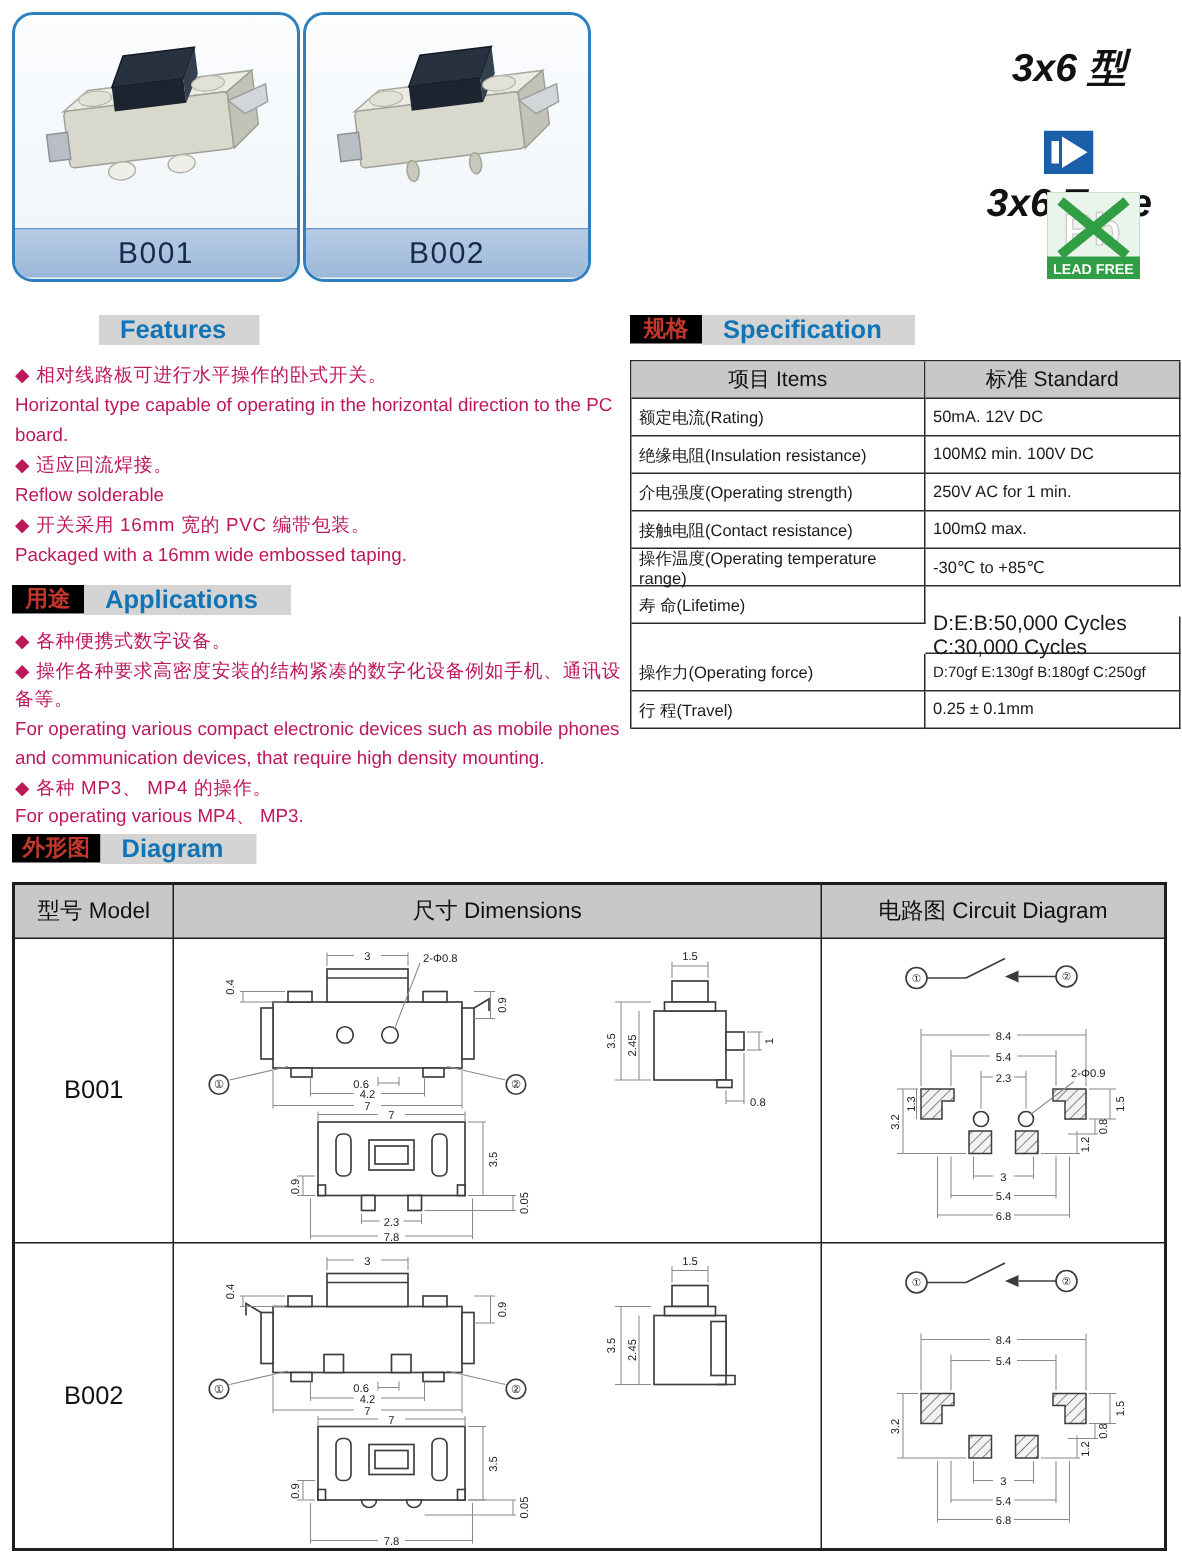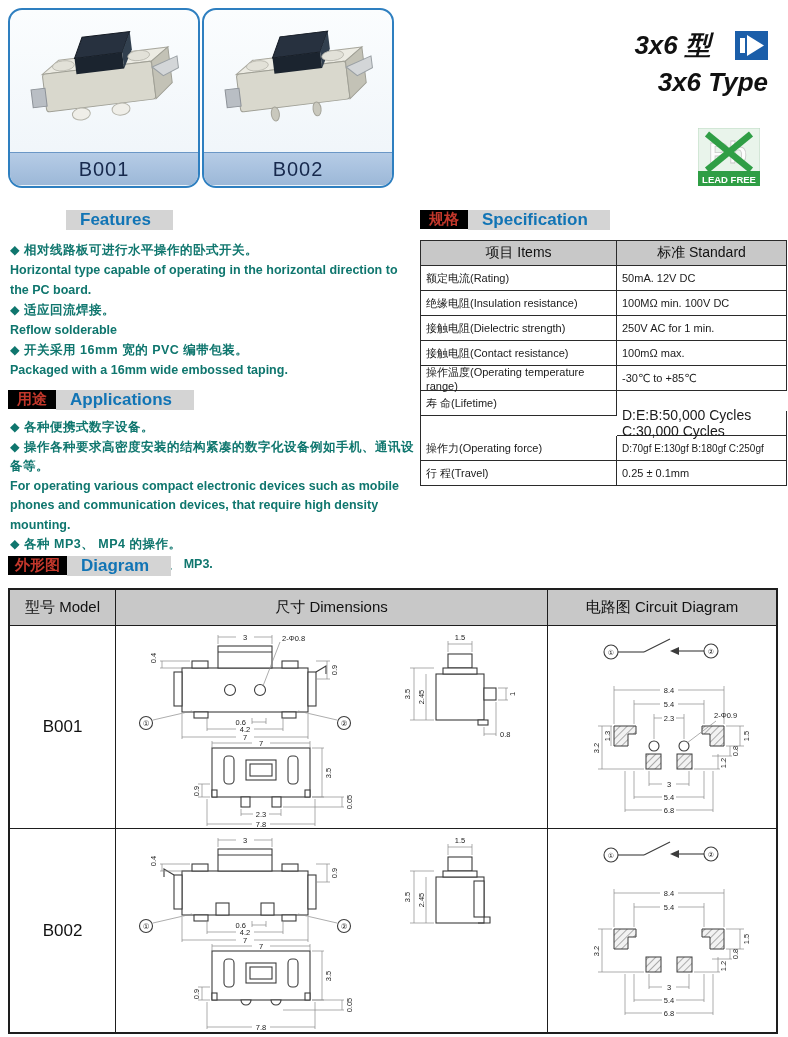--- a/index.html
+++ b/index.html
@@ -11,33 +11,33 @@
   
   .card{position:absolute;top:8px;width:188px;height:176px;border:2px solid #2e7fc0;
     border-radius:14px;overflow:hidden;background:linear-gradient(180deg,#fbfdfe,#eef4f9);}
   .card.c1{left:8px}.card.c2{left:202px}
   .card .photo{height:142px;display:flex;align-items:center;justify-content:center;}
   .card .band{height:32px;background:linear-gradient(180deg,#b6cce6,#9cb8d8);
     border-top:1px solid #6b97c6;display:flex;align-items:center;justify-content:center;
     font-size:20px;color:#17294d;letter-spacing:1px;}
   
   .type-block{position:absolute;top:28px;right:20px;text-align:right;}
-  .type-row{display:flex;align-items:center;justify-content:flex-end;gap:24px;}
+  .type-row{display:flex;align-items:center;justify-content:flex-end;gap:24px;flex-direction:column;}
   .type-cn,.type-en{font-size:26px;font-weight:bold;font-style:italic;color:#111;}
   .type-en{margin-top:4px;}
   .arrow-ico{width:33px;height:29px;display:inline-block;}
   .leadfree{position:absolute;left:698px;top:128px;width:62px;height:58px;}
   
   .bar{position:absolute;display:flex;align-items:flex-start;height:25px;}
   .bar .tag{background:#000000;color:#c2372b;font-weight:bold;font-size:15px;
     display:flex;align-items:center;justify-content:center;padding:0 7px;min-width:34px;}
   .bar .ttl{background:#d4d4d4;color:#1174b5;font-weight:bold;font-size:17px;
     display:flex;align-items:center;padding:0 22px 0 14px;}
   
-  .tblock{position:absolute;font-size:12.5px;line-height:20px;color:#0f766e;font-weight:bold;}
+  .tblock{position:absolute;font-size:12.5px;line-height:20px;color:#be185d;}
   .tblock .cn{letter-spacing:0.5px;}
   
   .spec{position:absolute;left:420px;top:240px;width:366px;border:1px solid #2b2b2b;
     border-bottom:none;border-right:none;font-size:11px;}
   .spec .r{display:flex;}
   .spec .c{border-right:1px solid #2b2b2b;border-bottom:1px solid #2b2b2b;
     display:flex;align-items:center;padding:0 5px;box-sizing:border-box;}
   .spec .c1{width:196px;}
   .spec .c2{width:170px;}
   .spec .hd .c{background:#c8c8c8;font-size:14px;justify-content:center;height:26px;color:#111;}
@@ -170,21 +170,21 @@
   </div>
   <div class="r">
     <div class="c c1">额定电流(Rating)</div>
     <div class="c c2">50mA. 12V DC</div>
   </div>
   <div class="r">
     <div class="c c1">绝缘电阻(Insulation resistance)</div>
     <div class="c c2">100MΩ min. 100V DC</div>
   </div>
   <div class="r">
-    <div class="c c1">接触电阻(Dielectric strength)</div>
+    <div class="c c1">介电强度(Operating strength)</div>
     <div class="c c2">250V AC for 1 min.</div>
   </div>
   <div class="r">
     <div class="c c1">接触电阻(Contact resistance)</div>
     <div class="c c2">100mΩ max.</div>
   </div>
   <div class="r">
     <div class="c c1">操作温度(Operating temperature range)</div>
     <div class="c c2">-30℃ to +85℃</div>
   </div>

